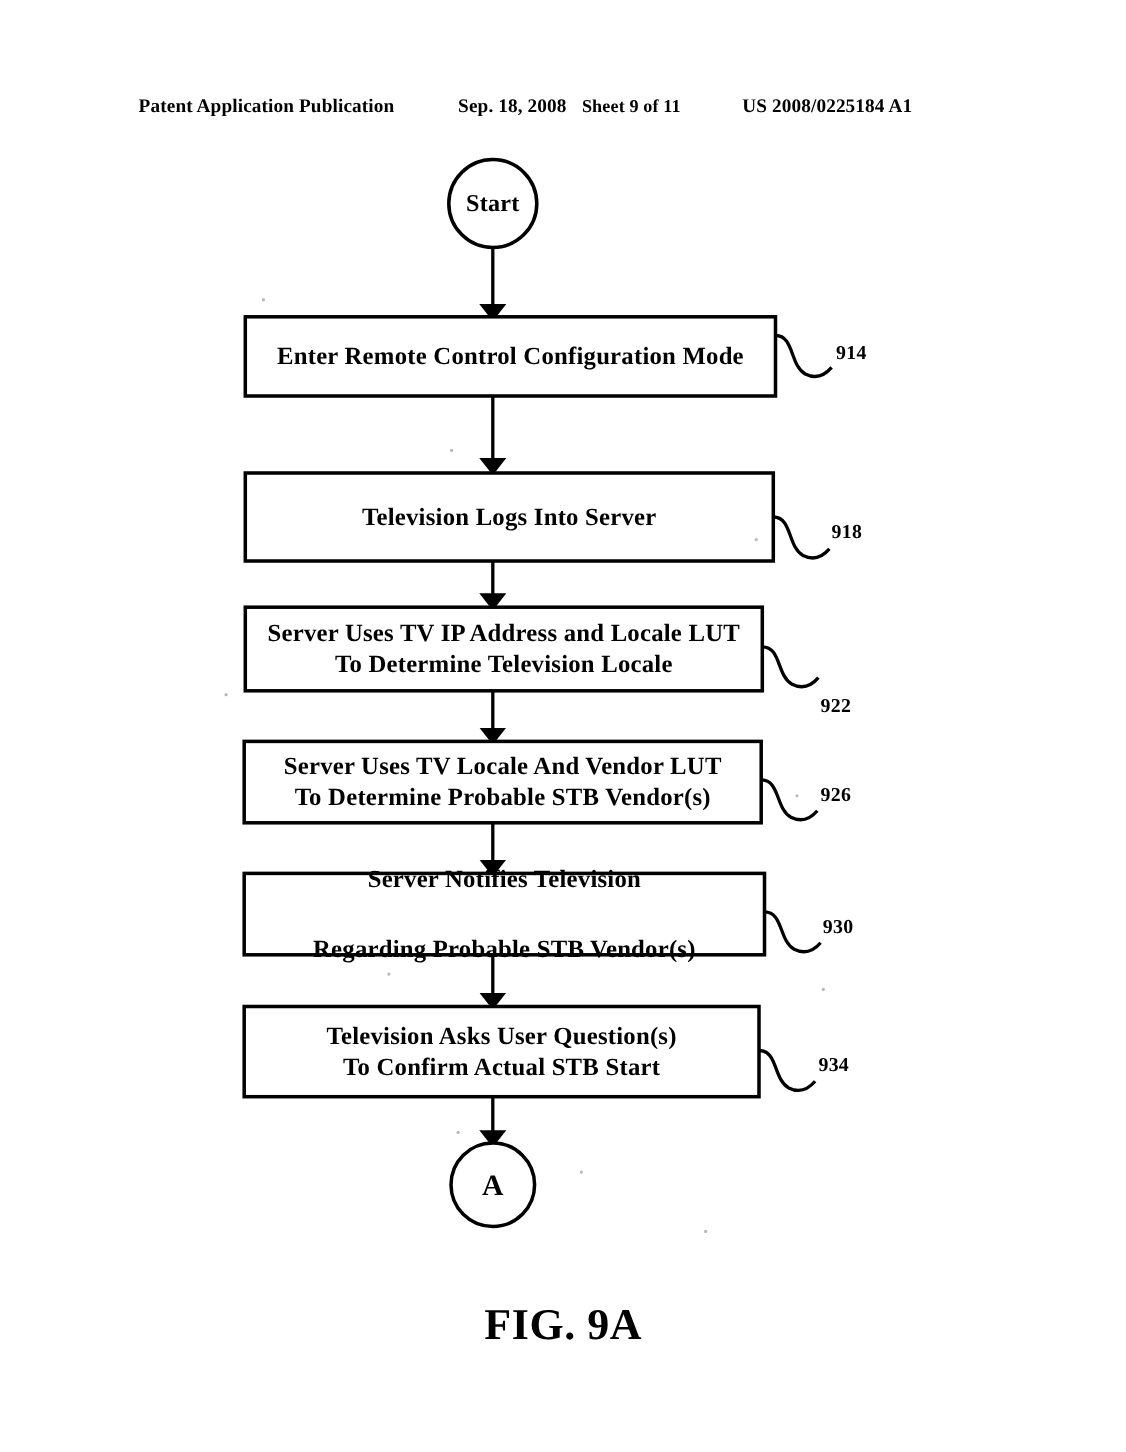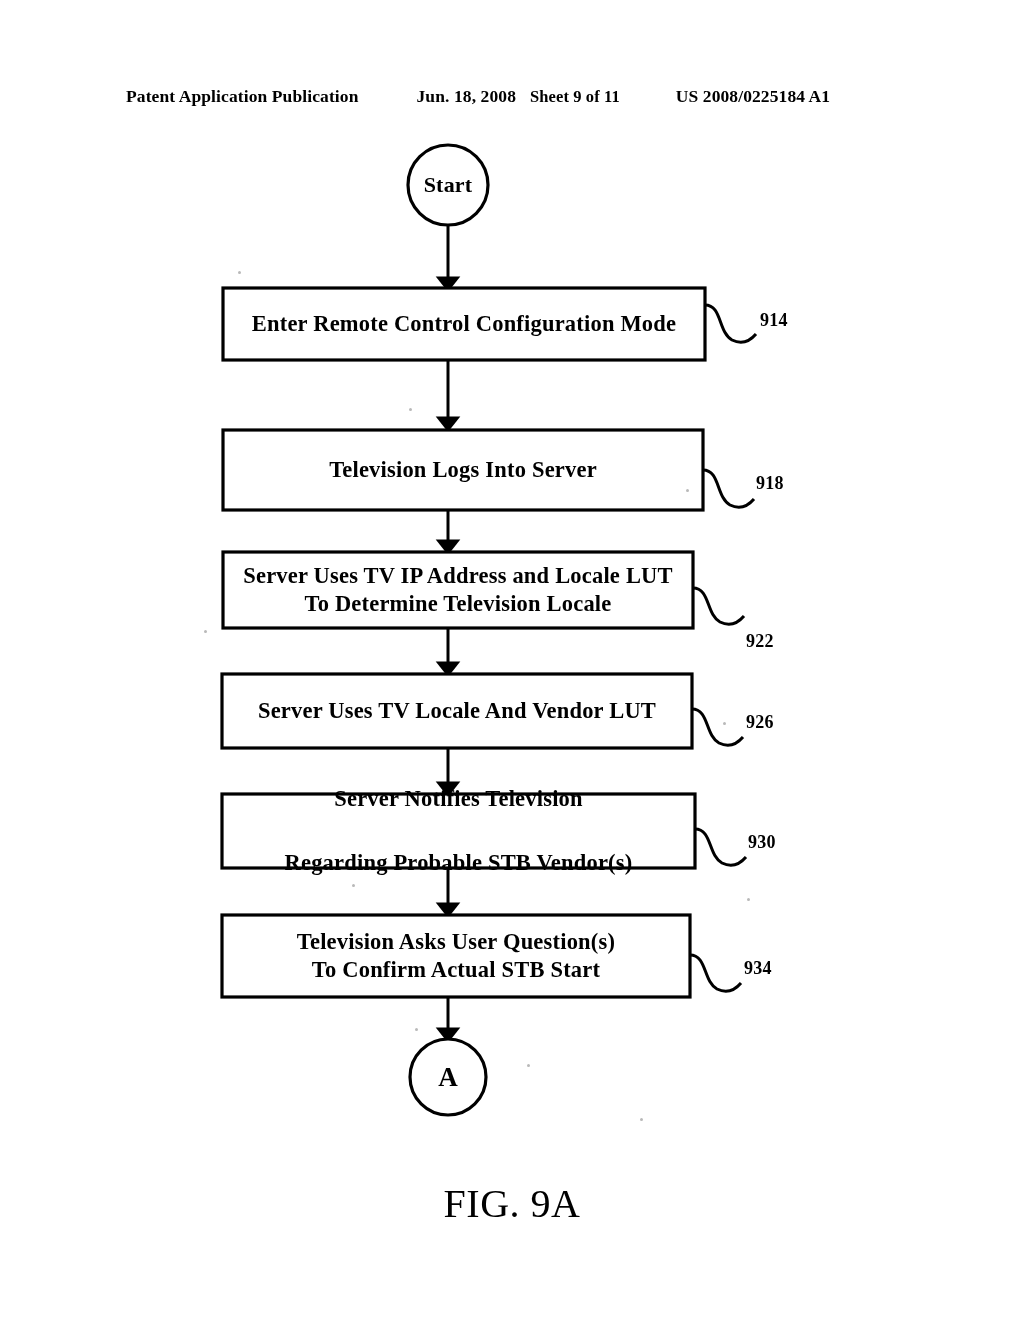--- a/index.html
+++ b/index.html
@@ -108,40 +108,40 @@
   }
 
   
   #fig-caption {
     position: absolute;
     top: 1180px;
     left: 0;
     width: 1024px;
     text-align: center;
     font-family: "Liberation Serif", "DejaVu Serif", serif;
-    font-weight: normal;
+    font-weight: bold;
     font-size: 40px;
     letter-spacing: 0.5px;
     color: #000;
   }
 
   
   .speckle {
     position: absolute;
     background: #b9b9b9;
     border-radius: 50%;
     pointer-events: none;
   }
 </style>
 </head>
 <body>
 
 <div id="page-header">
   <span class="hdr-pub">Patent Application Publication</span>
-  <span class="hdr-date">Jun. 18, 2008</span>
+  <span class="hdr-date">Sep. 18, 2008</span>
   <span class="hdr-sheet">Sheet 9 of 11</span>
   <span class="hdr-docnum">US 2008/0225184 A1</span>
 </div>
 
 <div id="figure">
 
   <svg id="flow-svg" viewBox="0 0 1024 1320" xmlns="http://www.w3.org/2000/svg">
     <defs>
       <marker id="arrowhead" markerWidth="9" markerHeight="9" refX="2.2" refY="4.5" orient="auto" markerUnits="strokeWidth">
         <path d="M0,0.4 L0,8.6 L5.2,4.5 z" fill="#000"></path>
@@ -201,20 +201,21 @@
   <div class="ref-num" style="left:756px; top:473px;">918</div>
 
   <div class="node-label proc-label" style="left:223px; top:552px; width:470px; height:76px;">
     <span class="ln">Server Uses TV IP Address and Locale LUT</span>
     <span class="ln">To Determine Television Locale</span>
   </div>
   <div class="ref-num" style="left:746px; top:591px;margin-top:40px;">922</div>
 
   <div class="node-label proc-label" style="left:222px; top:674px; width:470px; height:74px;">
     <span class="ln">Server Uses TV Locale And Vendor LUT</span>
+    <span class="ln">To Determine Probable STB Vendor(s)</span>
   </div>
   <div class="ref-num" style="left:746px; top:712px;">926</div>
 
   <div class="node-label proc-label" style="left:222px; top:794px; width:473px; height:74px;gap:36px;">
     <span class="ln">Server Notifies Television</span>
     <span class="ln">Regarding Probable STB Vendor(s)</span>
   </div>
   <div class="ref-num" style="left:748px; top:832px;">930</div>
 
   <div class="node-label proc-label" style="left:222px; top:915px; width:468px; height:82px;">

